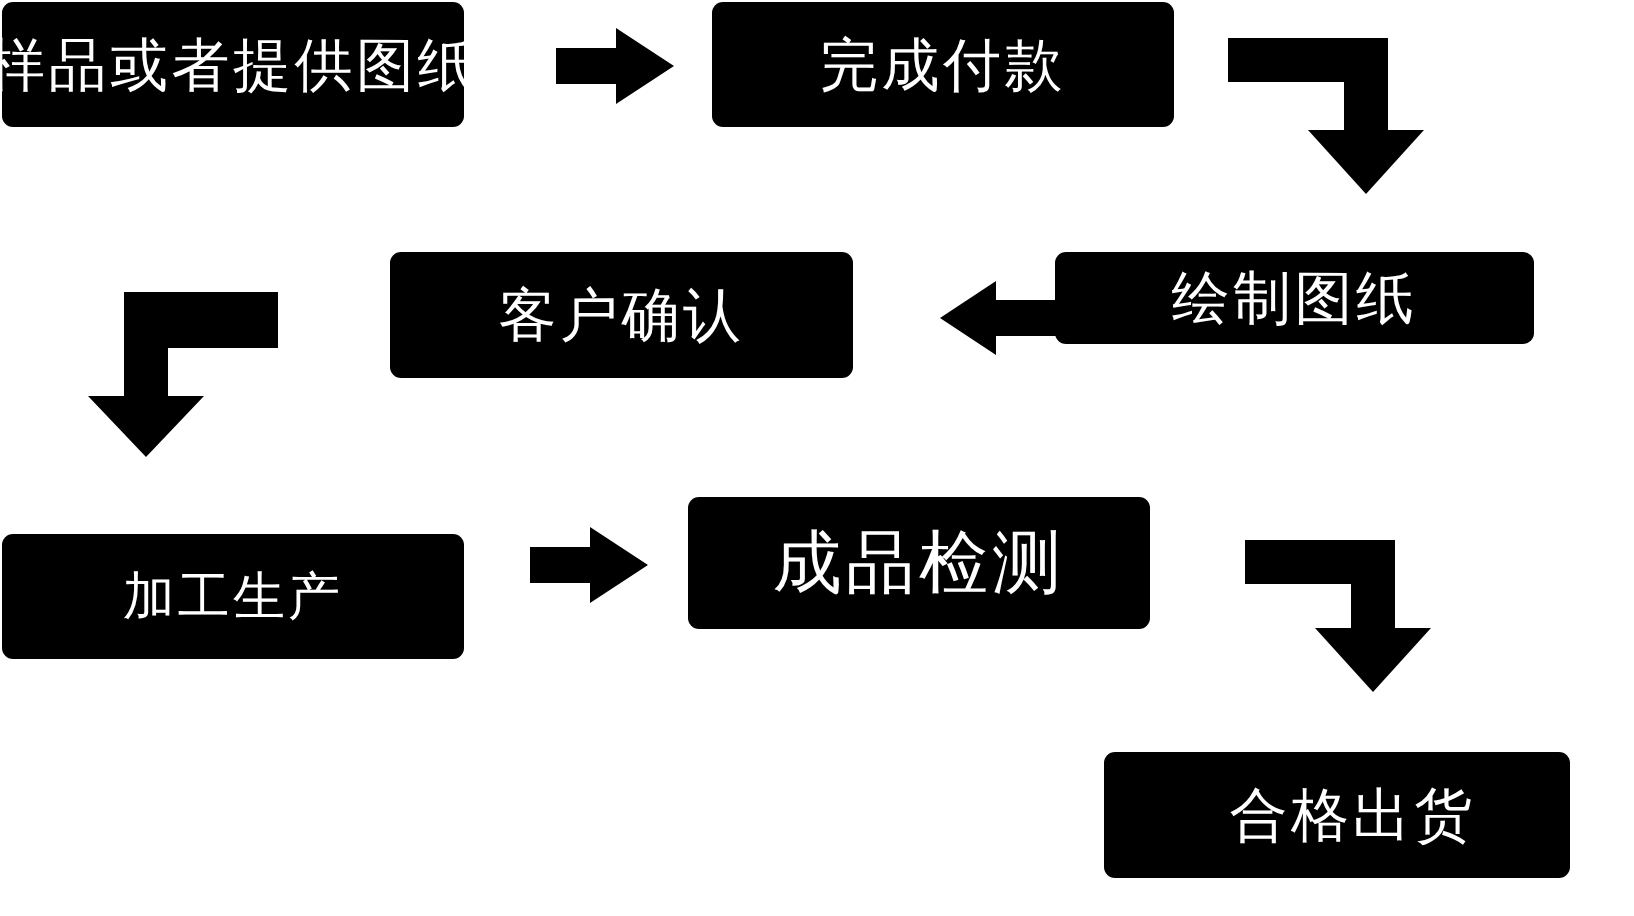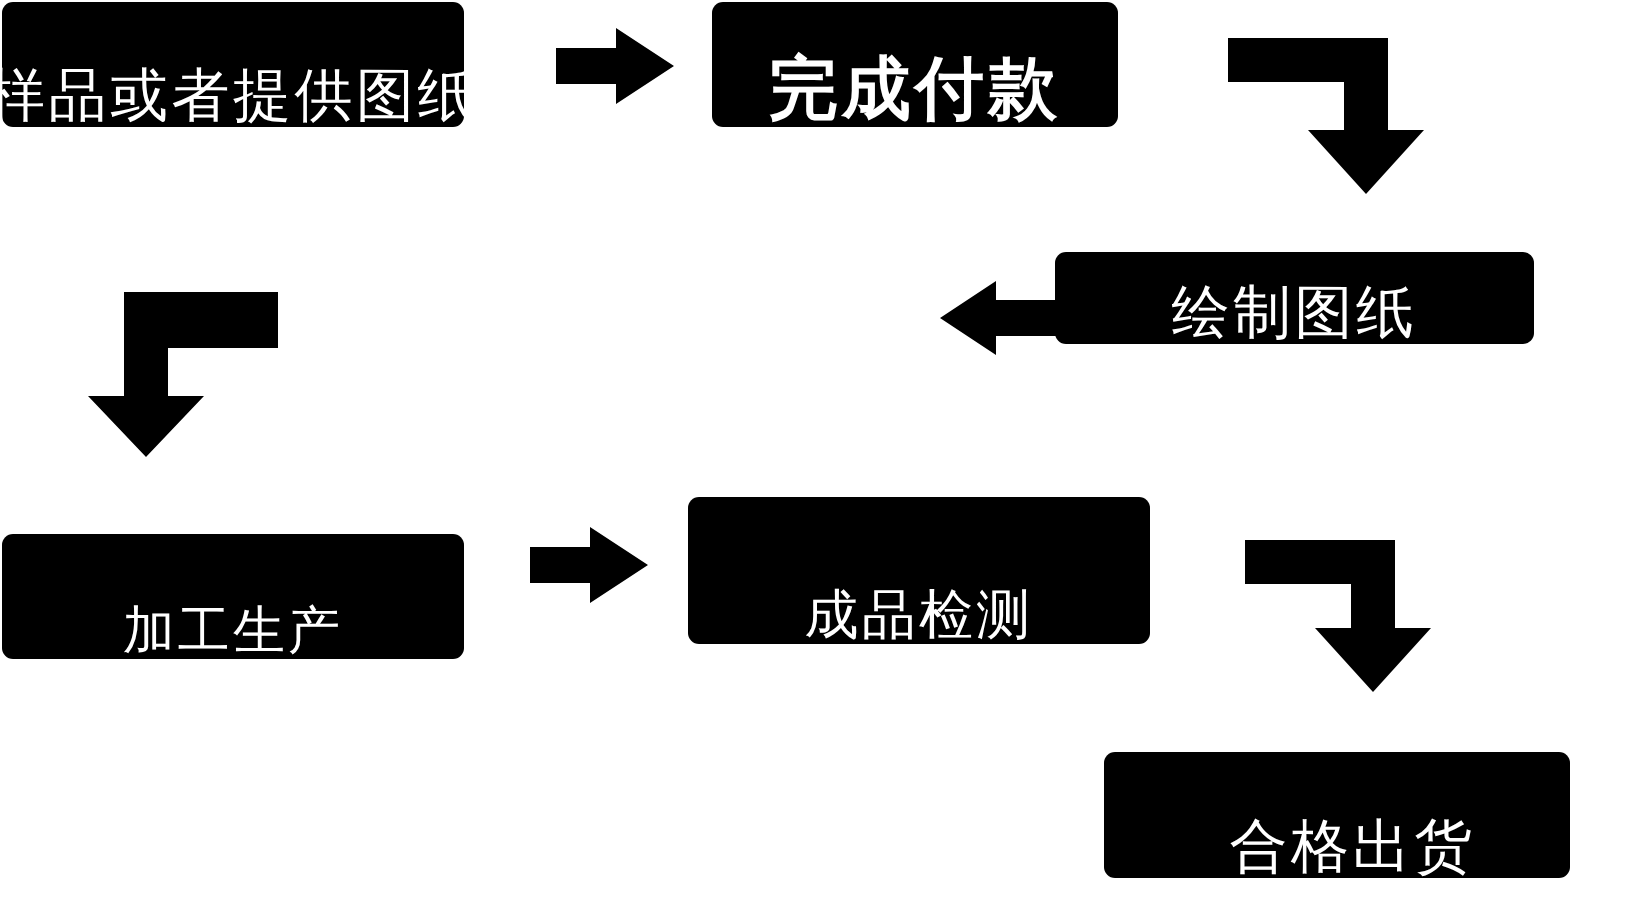--- a/index.html
+++ b/index.html
@@ -14,21 +14,21 @@
     background: #ffffff;
     overflow: hidden;
     font-family: "Liberation Sans", "DejaVu Sans", sans-serif;
   }
   .node {
     position: absolute;
     background: #000000;
     color: #ffffff;
     border-radius: 11px;
     display: flex;
-    align-items: flex-end;
+    align-items: center;
     justify-content: center;
     text-align: center;
     letter-spacing: 0.06em;
     font-weight: 400;
     line-height: 1.1;
     box-sizing: border-box;
     user-select: none;
   }
   .node-label {
     display: block;
@@ -57,52 +57,55 @@
       <polygon points="0,20 60,20 60,0 118,38 60,76 60,56 0,56" fill="#000000"></polygon>
     </svg>
   </div>
 
   <div class="connector" style="left:1228px; top:38px; width:230px; height:165px;">
     <svg width="230" height="165" viewBox="0 0 230 165">
       <polygon points="0,0 160,0 160,92 196,92 138,156 80,92 116,92 116,44 0,44" fill="#000000"></polygon>
     </svg>
   </div>
 
-  <div class="node" style="left:712px; top:2px; width:406px; height:125px; font-size:69px;font-weight:bold;">
+  <div class="node" style="left:712px; top:2px; width:462px; height:125px; font-size:58px;">
     <span class="node-label">完成付款</span>
   </div>
 
   <div class="node" style="left:1055px; top:252px; width:479px; height:92px; font-size:58px;">
     <span class="node-label">绘制图纸</span>
   </div>
 
   <div class="connector" style="left:940px; top:281px; width:116px; height:74px;">
     <svg width="116" height="74" viewBox="0 0 116 74">
       <polygon points="0,37 56,0 56,19 116,19 116,55 56,55 56,74" fill="#000000"></polygon>
     </svg>
   </div>
 
+  <div class="node" style="left:390px; top:252px; width:463px; height:126px; font-size:58px;">
+    <span class="node-label">客户确认</span>
+  </div>
 
   <div class="connector" style="left:116px; top:292px; width:180px; height:165px;">
     <svg width="180" height="165" viewBox="0 0 180 165">
       <polygon points="162,0 162,56 52,56 52,104 88,104 30,165 -28,104 8,104 8,0" fill="#000000"></polygon>
     </svg>
   </div>
 
   <div class="node" style="left:2px; top:534px; width:462px; height:125px; font-size:52px;">
     <span class="node-label">加工生产</span>
   </div>
 
   <div class="connector" style="left:530px; top:527px; width:120px; height:78px;">
     <svg width="120" height="78" viewBox="0 0 120 78">
       <polygon points="0,20 60,20 60,0 118,38 60,76 60,56 0,56" fill="#000000"></polygon>
     </svg>
   </div>
 
-  <div class="node" style="left:688px; top:497px; width:462px; height:147px; font-size:54px;">
+  <div class="node" style="left:688px; top:497px; width:462px; height:132px; font-size:69px;">
     <span class="node-label">成品检测</span>
   </div>
 
   <div class="connector" style="left:1245px; top:540px; width:220px; height:182px;">
     <svg width="220" height="182" viewBox="0 0 220 182">
       <polygon points="0,0 150,0 150,88 186,88 128,152 70,88 106,88 106,44 0,44" fill="#000000"></polygon>
     </svg>
   </div>
 
   <div class="node" style="left:1104px; top:752px; width:466px; height:126px; font-size:58px;padding-left:31px;">

